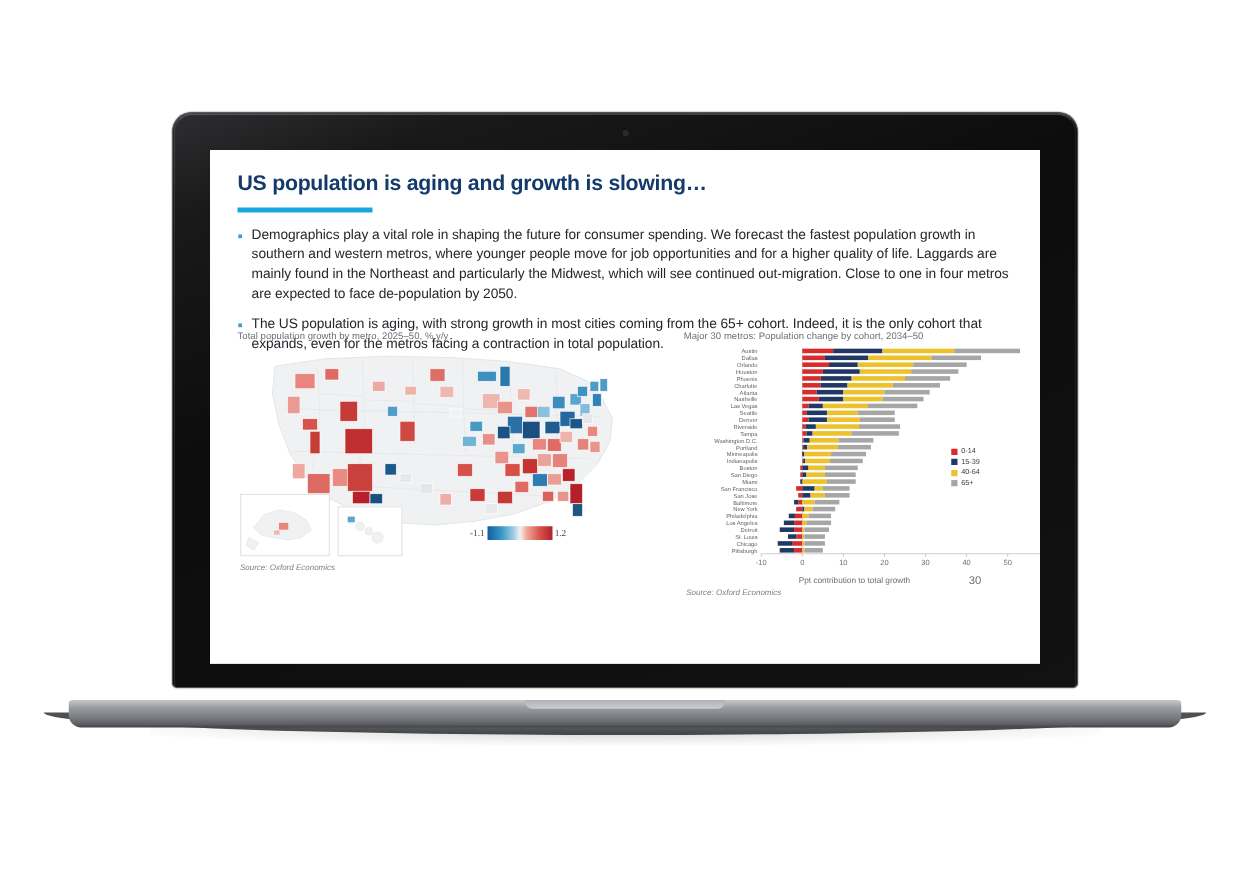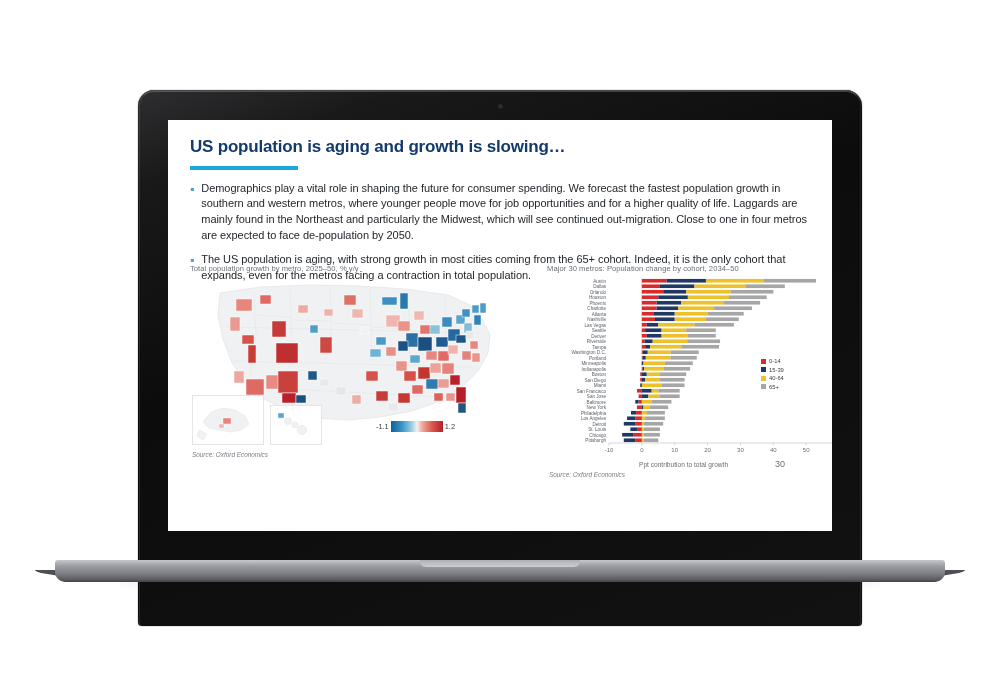--- a/index.html
+++ b/index.html
@@ -8,21 +8,21 @@
     background:#ffffff;
     font-family:"Liberation Sans", sans-serif;
     position:relative;
     overflow:hidden;
   }
 
   
   #laptop { position:absolute; left:0; top:0; width:1000px; height:700px; }
 
   .lid {
-    position:absolute; left:138px; top:90px; width:724px; height:536px;
+    position:absolute; left:138px; top:90px; width:724px; height:460px;
     background:linear-gradient(160deg,#2e2e31 0%,#191919 12%,#0c0c0c 40%,#121212 100%);
     border-radius:16px 16px 4px 4px;
     box-shadow:0 1px 0 #4a4a4e inset, 0 0 1px #000;
   }
   .lid::before{
     content:""; position:absolute; left:1px; top:1px; right:1px; bottom:0;
     border-radius:15px 15px 3px 3px;
     border-top:1px solid rgba(255,255,255,.20);
     border-left:1px solid rgba(255,255,255,.10);
     border-right:1px solid rgba(255,255,255,.08);
@@ -89,21 +89,21 @@
   .inset{
     position:absolute; border:1px solid #e3e5e7; background:#fff;
   }
   .inset-ak{ left:2px; top:120px; width:72px; height:50px; }
   .inset-hi{ left:80px; top:130px; width:52px; height:40px; }
   .cbar{ position:absolute; left:186px; top:146px; display:flex; align-items:center; gap:2px; }
   .cbar-grad{
     width:52px; height:11px;
     background:linear-gradient(90deg,#0f5f9c 0%,#3d97c9 22%,#9ecde4 40%,#f2f2f2 50%,#f0a99c 60%,#d9554a 80%,#b21f2b 100%);
   }
-  .cbar-lbl{ font-size:7.4px; color:#3d4145; }
+  .cbar-lbl{ font-size:7.4px; color:#3d4145;font-family:Liberation Serif, serif; }
   .map-source{ position:absolute; left:2px; top:176px; }
 
   
   .bc{ position:relative; width:300px; height:200px; }
   .bc svg{ display:block; }
   .bc-xlabel{
     position:absolute; left:92px; top:186px; font-size:6.6px; color:#6a6f74;
   }
   .bc-stray{ position:absolute; left:228px; top:184px; font-size:9px; color:#6a6f74; }
   .bc-source{ position:absolute; left:2px; top:196px; }

